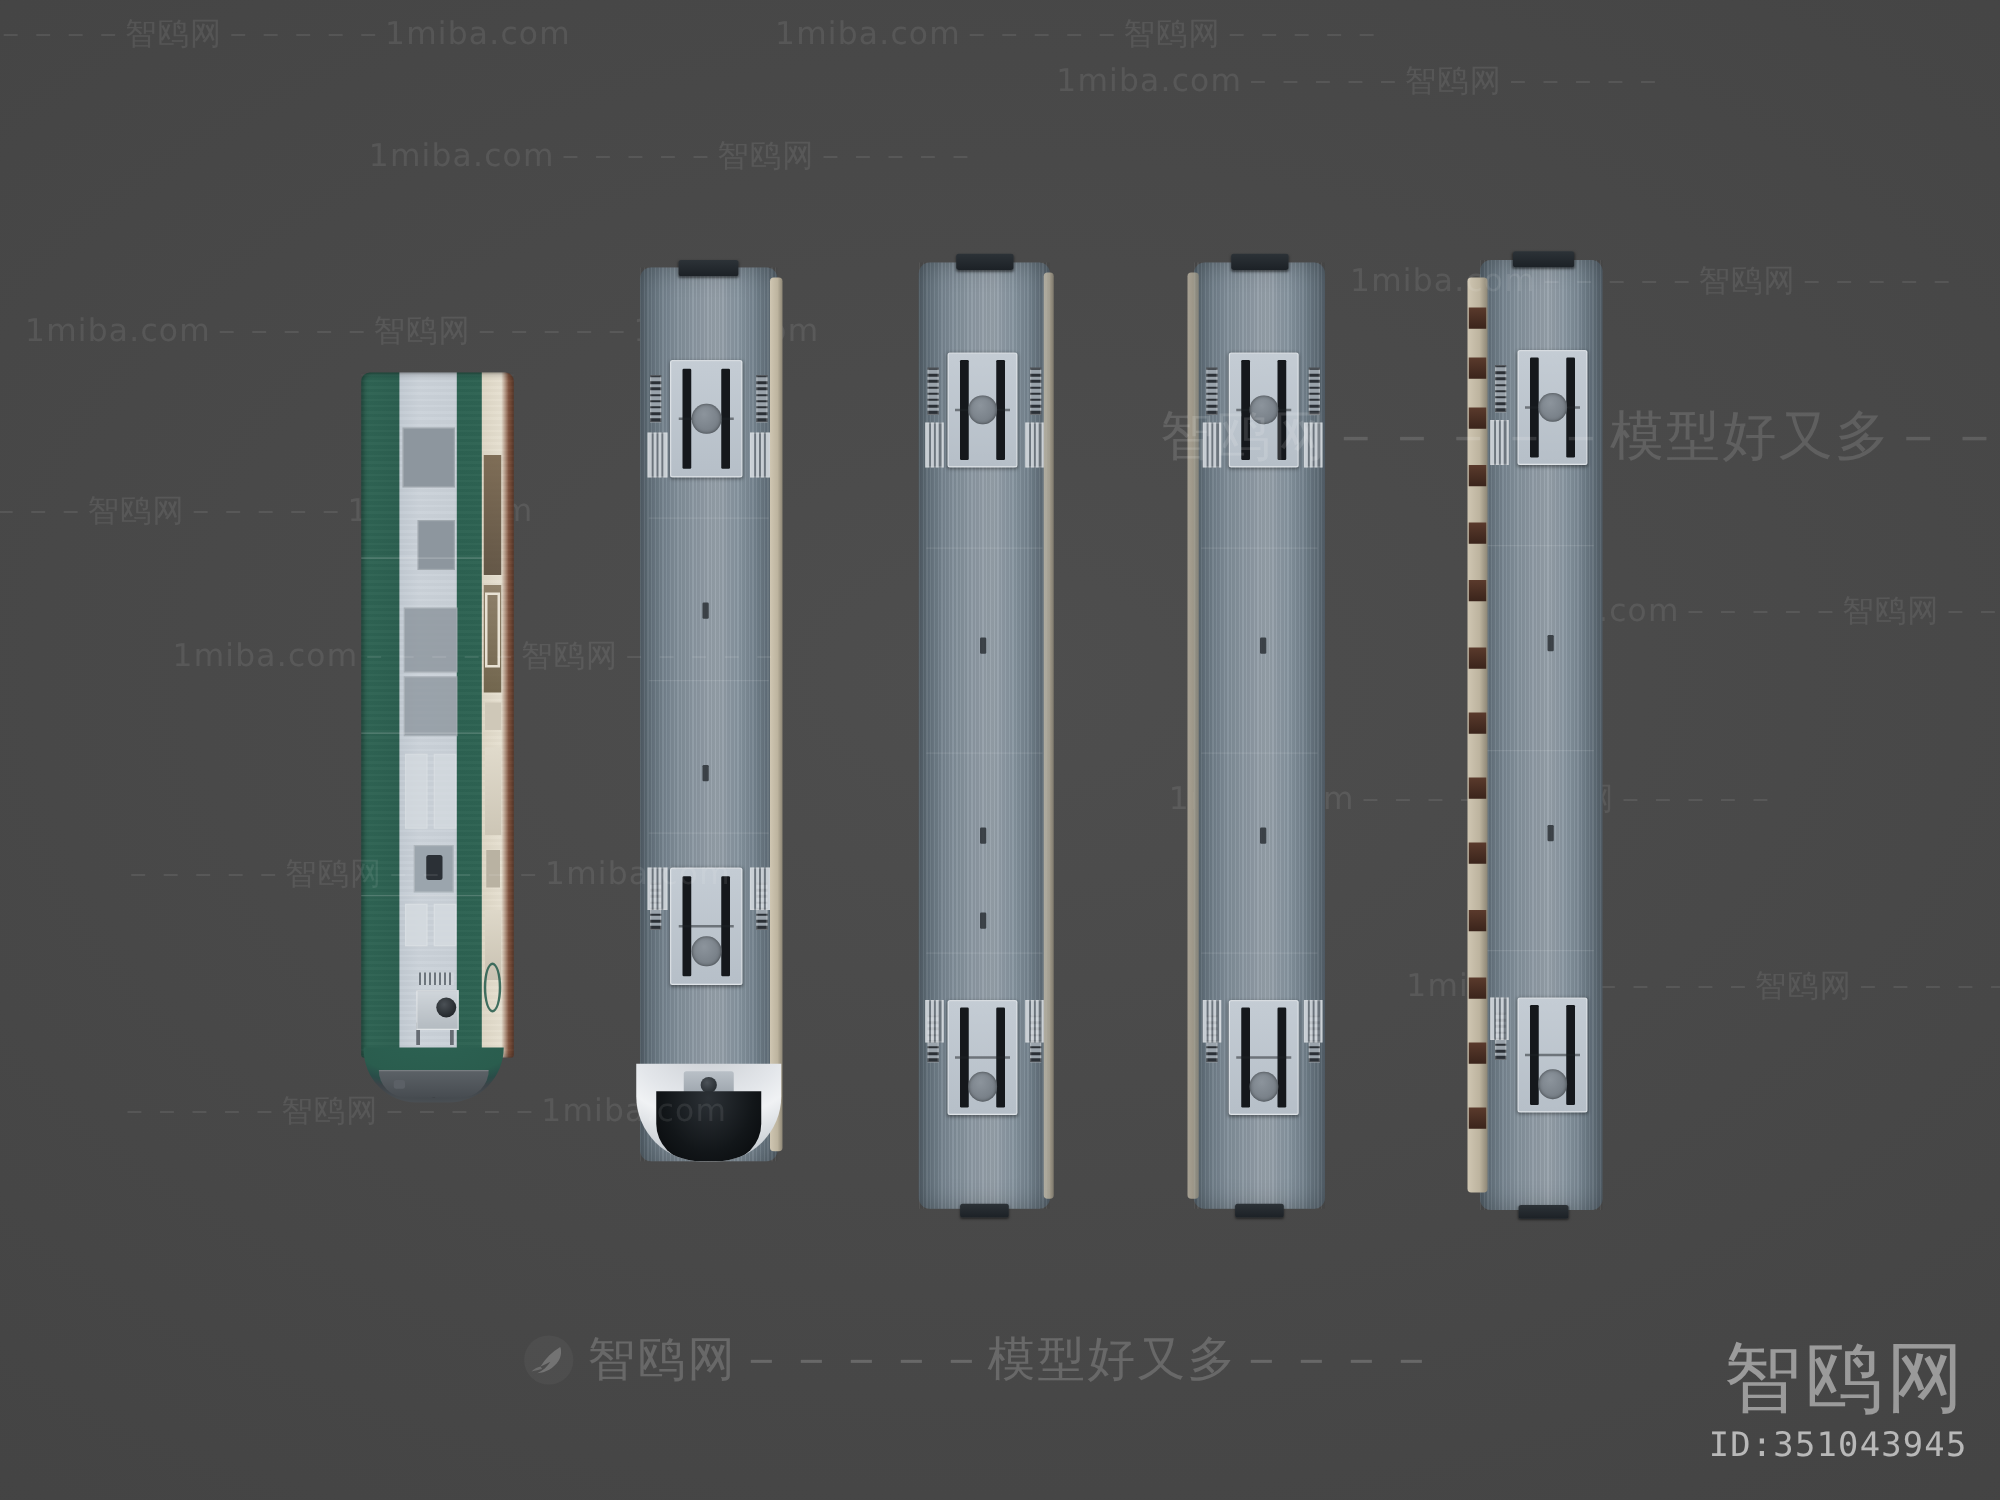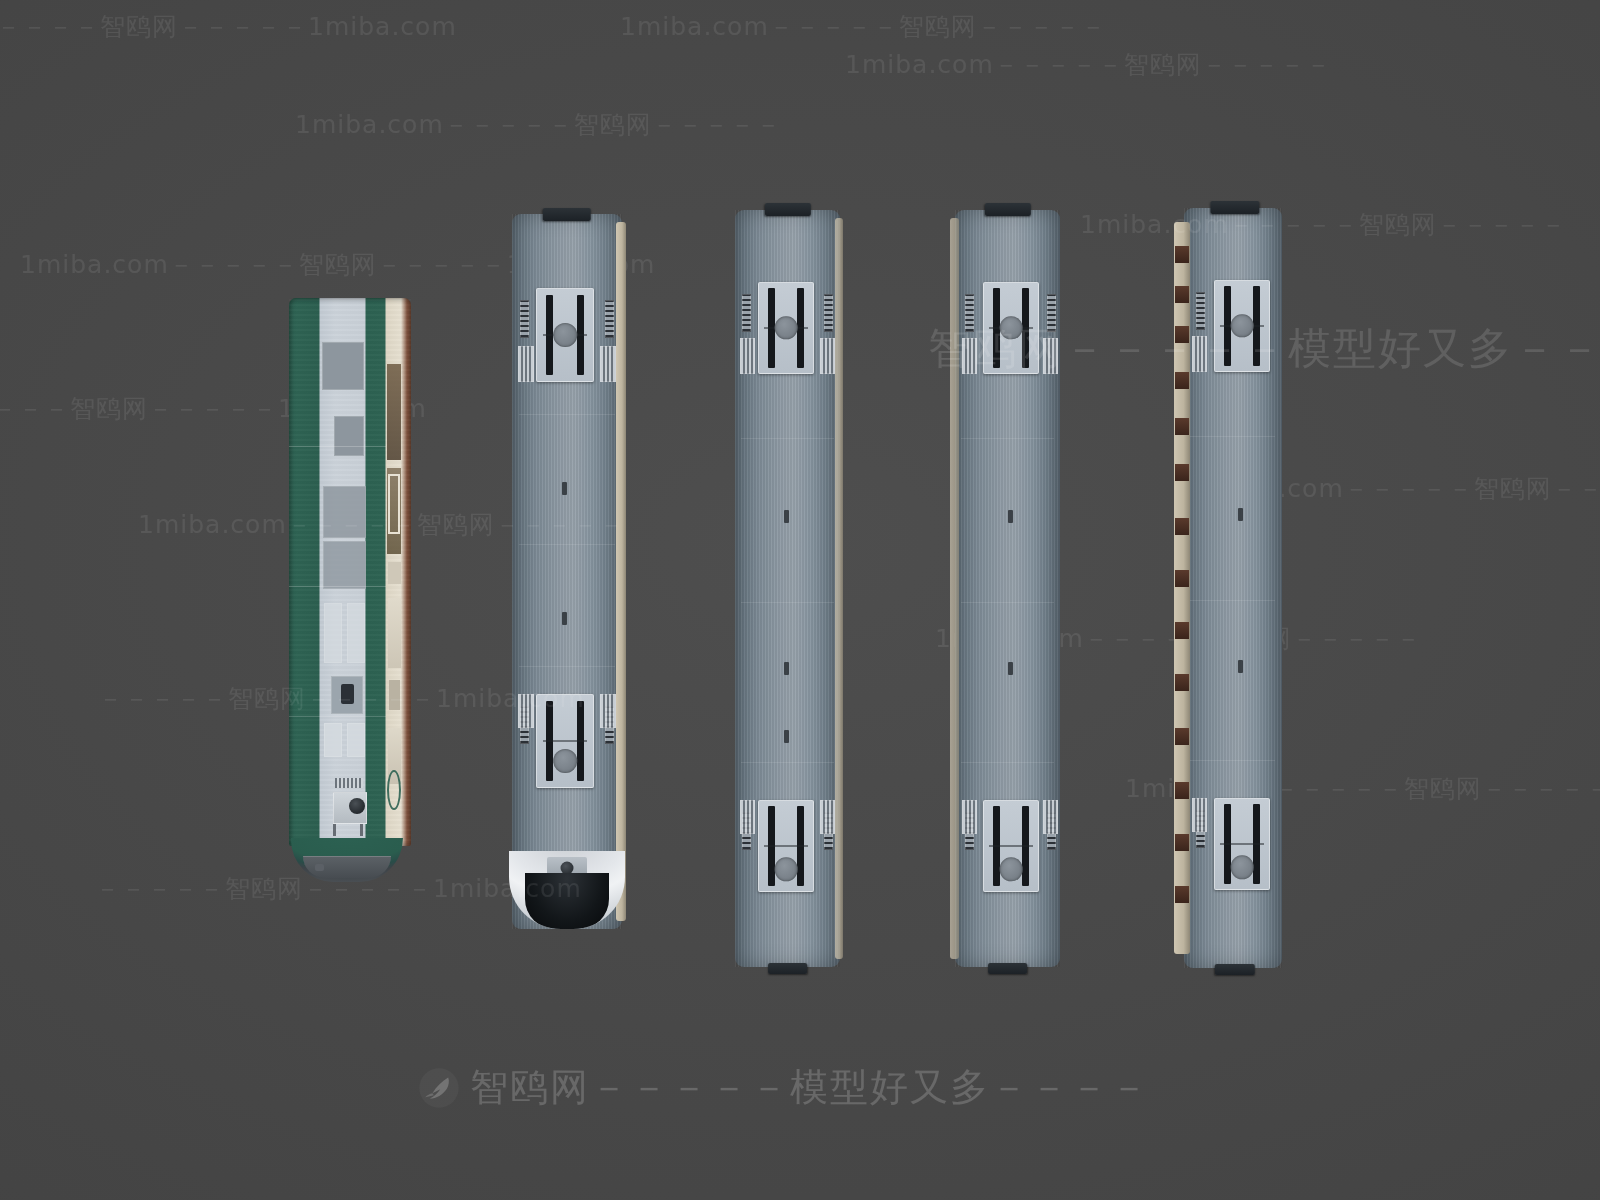--- a/index.html
+++ b/index.html
@@ -421,14 +421,18 @@
 
   <div id="brand-bottom">
     <svg class="bird" viewBox="0 0 64 64">
       <circle cx="32" cy="32" r="30" fill="rgba(255,255,255,.07)"></circle>
       <path d="M46 16 C36 22 28 30 22 40 C26 38 30 36 34 34 C30 40 25 45 18 48 C28 48 38 42 44 33 C47 28 48 21 46 16 Z" fill="rgba(255,255,255,.40)"></path>
       <path d="M22 40 C18 41 14 43 11 46 C16 45 20 44 24 43 Z" fill="rgba(255,255,255,.32)"></path>
     </svg>
     <span>智鸥网－－－－－模型好又多－－－－</span>
   </div>
 
+  <div id="logo-corner">
+    <div class="zw">智鸥网</div>
+    <div class="id">ID:351043945</div>
+  </div>
 
 </div>
 
 </body></html>

